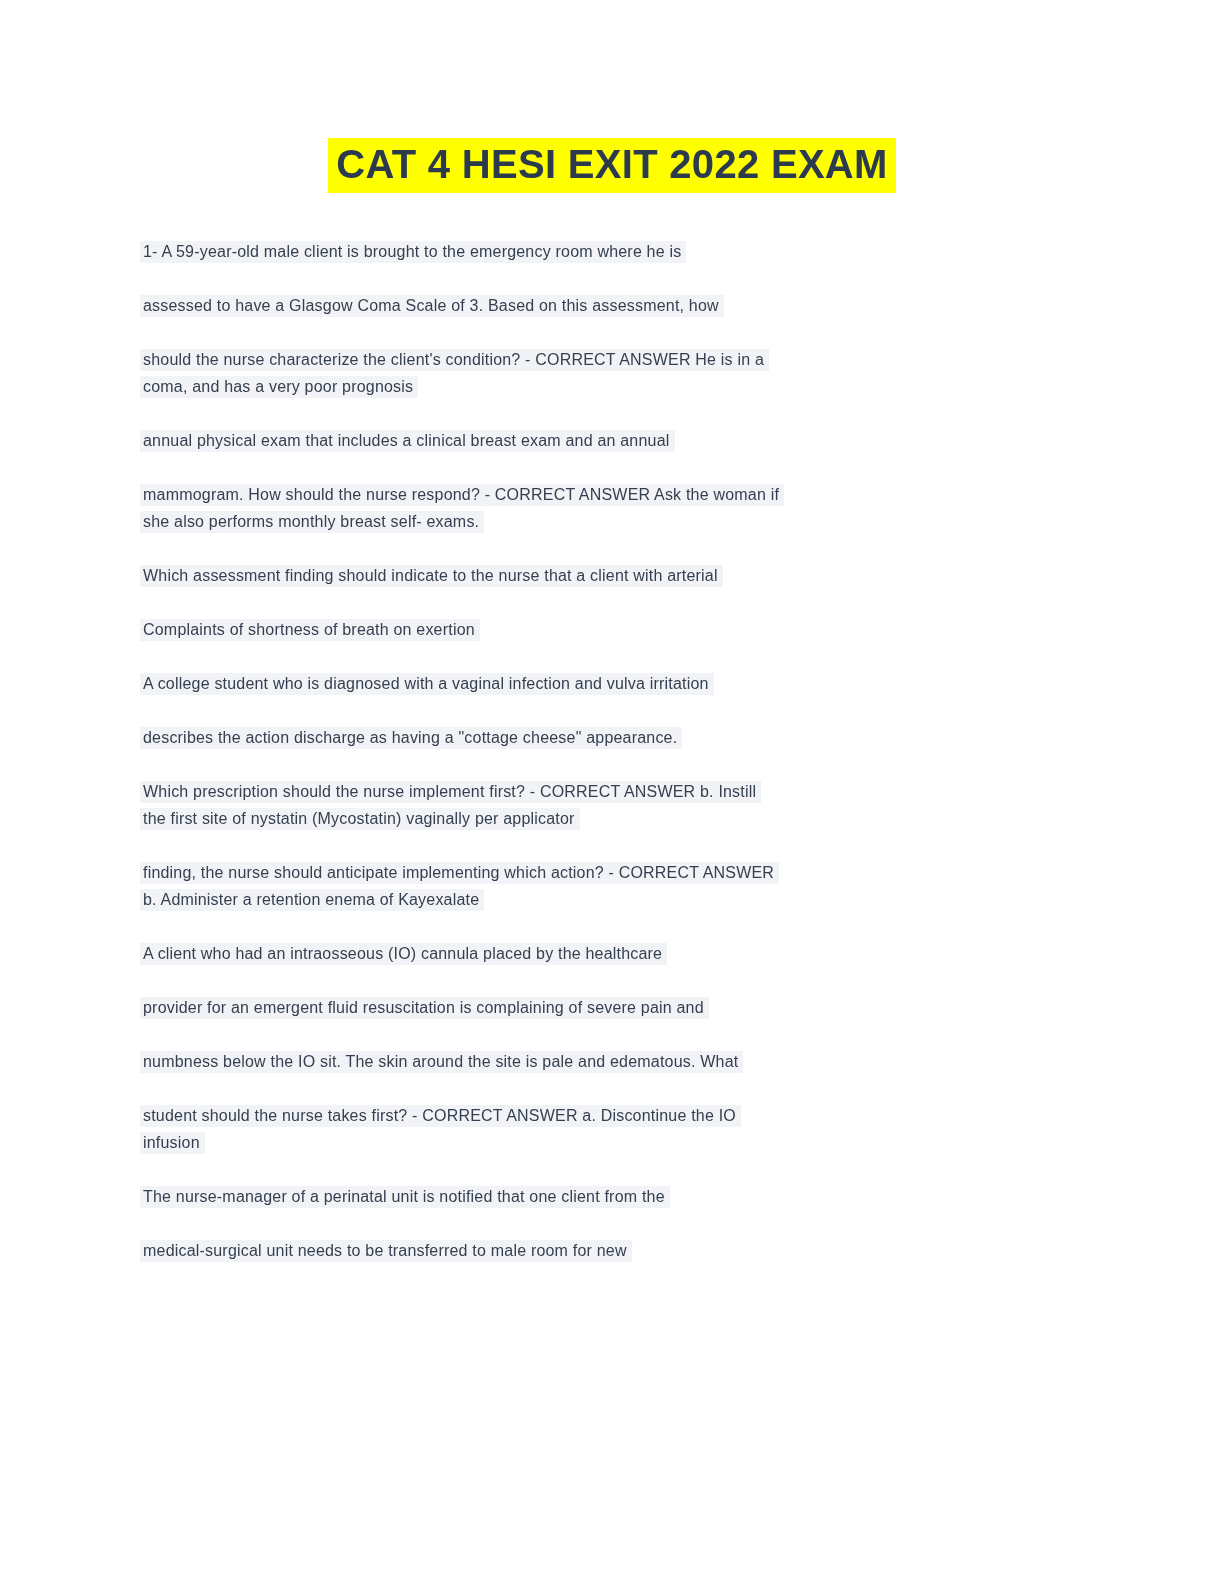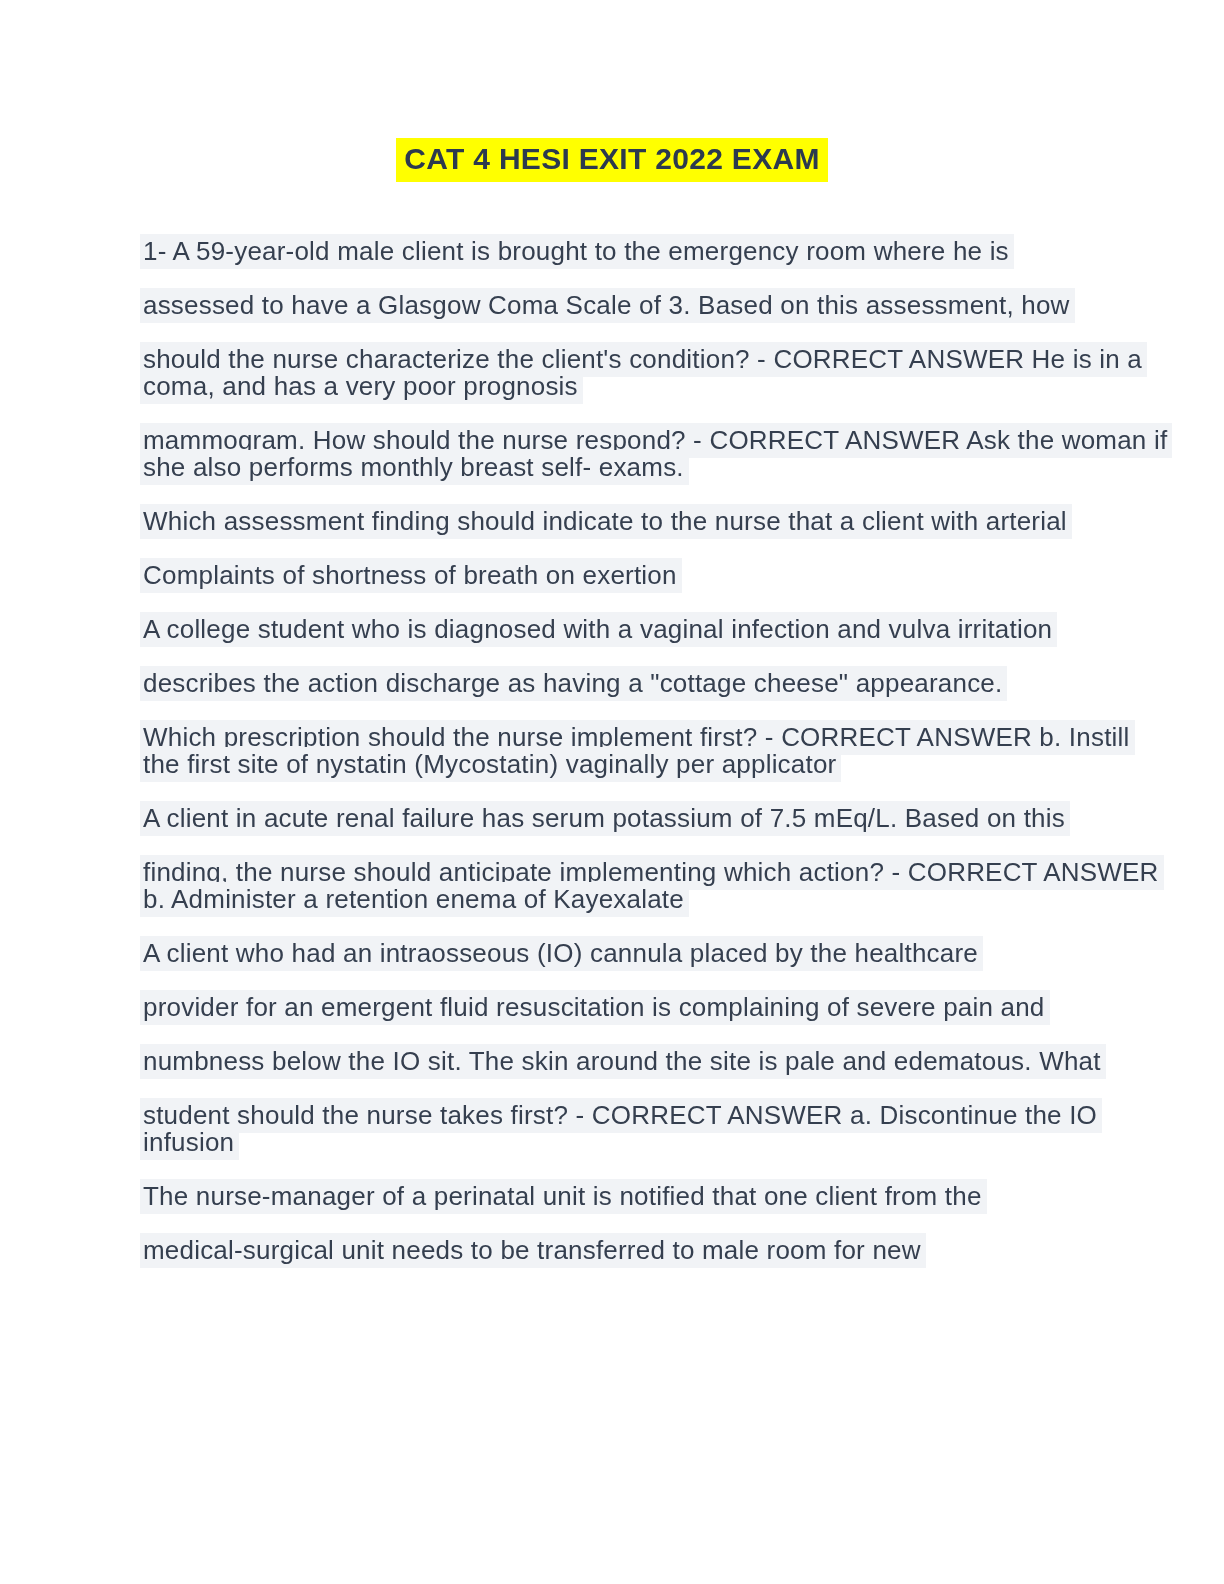--- a/index.html
+++ b/index.html
@@ -22,21 +22,21 @@
     position:absolute;
     top:138px;
     left:0;
     width:100%;
     text-align:center;
   }
   .title{
     display:inline-block;
     background:var(--hl-yellow);
     color:var(--title-color);
-    font-size:30px;
+    font-size:40px;
     font-weight:bold;
     letter-spacing:0.3px;
     padding:4px 8px 6px 8px;
   }
   .content{
     position:absolute;
     left:143px;
     top:238px;
     width:960px;
   }
@@ -44,21 +44,21 @@
     margin-bottom:27px;
   }
   .line{
     height:27px;
     line-height:27px;
     white-space:nowrap;
   }
   .hl{
     background:var(--hl-gray);
     color:var(--text-color);
-    font-size:26px;
+    font-size:16px;
     letter-spacing:0.2px;
     padding:2px 5px 3px 3px;
     margin-left:-3px;
     white-space:pre;
   }
 </style>
 </head>
 <body>
 
 <div class="page">
@@ -70,41 +70,41 @@
         <div class="line"><span class="hl">1- A 59-year-old male client is brought to the emergency room where he is</span></div>
       </div>
       <div class="segment">
         <div class="line"><span class="hl">assessed to have a Glasgow Coma Scale of 3. Based on this assessment, how</span></div>
       </div>
       <div class="segment">
         <div class="line"><span class="hl">should the nurse characterize the client's condition? - CORRECT ANSWER He is in a</span></div>
         <div class="line"><span class="hl">coma, and has a very poor prognosis</span></div>
       </div>
       <div class="segment">
+        <div class="line"><span class="hl">annual physical exam that includes a clinical breast exam and an annual</span></div>
+      </div>
+      <div class="segment">
         <div class="line"><span class="hl">mammogram. How should the nurse respond? - CORRECT ANSWER Ask the woman if</span></div>
         <div class="line"><span class="hl">she also performs monthly breast self- exams.</span></div>
       </div>
       <div class="segment">
         <div class="line"><span class="hl">Which assessment finding should indicate to the nurse that a client with arterial</span></div>
       </div>
       <div class="segment">
         <div class="line"><span class="hl">Complaints of shortness of breath on exertion</span></div>
       </div>
       <div class="segment">
         <div class="line"><span class="hl">A college student who is diagnosed with a vaginal infection and vulva irritation</span></div>
       </div>
       <div class="segment">
         <div class="line"><span class="hl">describes the action discharge as having a "cottage cheese" appearance.</span></div>
       </div>
       <div class="segment">
         <div class="line"><span class="hl">Which prescription should the nurse implement first? - CORRECT ANSWER b. Instill</span></div>
         <div class="line"><span class="hl">the first site of nystatin (Mycostatin) vaginally per applicator</span></div>
-      </div>
-      <div class="segment">
-        <div class="line"><span class="hl">A client in acute renal failure has serum potassium of 7.5 mEq/L. Based on this</span></div>
       </div>
       <div class="segment">
         <div class="line"><span class="hl">finding, the nurse should anticipate implementing which action? - CORRECT ANSWER</span></div>
         <div class="line"><span class="hl">b. Administer a retention enema of Kayexalate</span></div>
       </div>
       <div class="segment">
         <div class="line"><span class="hl">A client who had an intraosseous (IO) cannula placed by the healthcare</span></div>
       </div>
       <div class="segment">
         <div class="line"><span class="hl">provider for an emergent fluid resuscitation is complaining of severe pain and</span></div>

